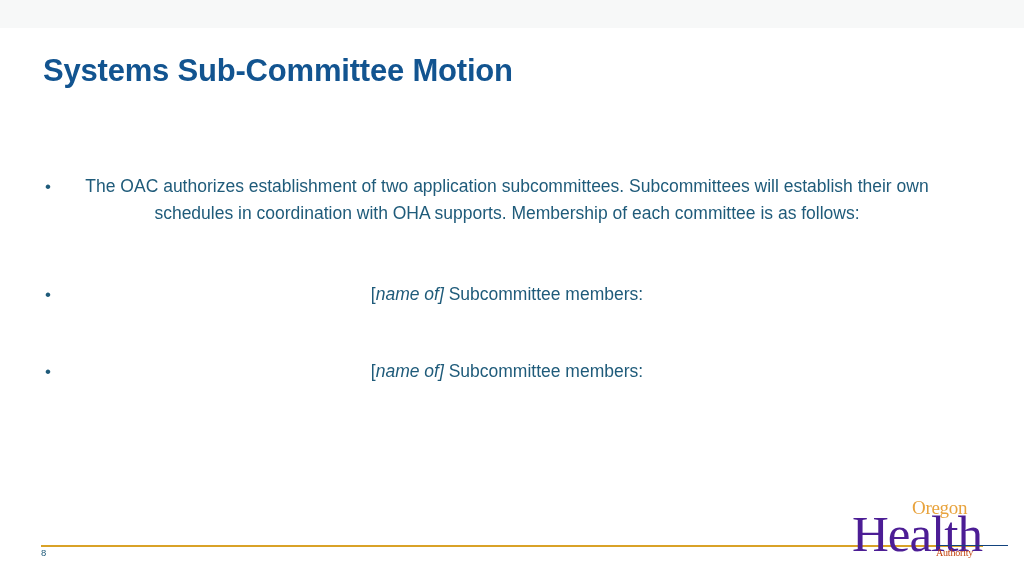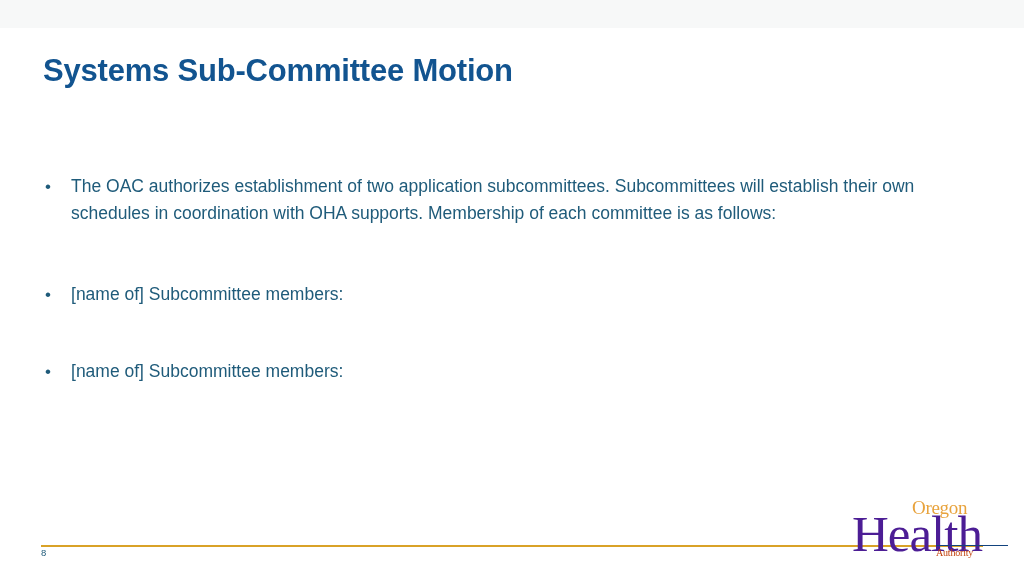--- a/index.html
+++ b/index.html
@@ -57,24 +57,25 @@
     min-width: 28px;
     color: #1f5b7a;
     font-size: 17px;
     line-height: 27px;
     padding-left: 2px;
     box-sizing: border-box;
   }
   .bullet-text {
     flex: 1;
     color: #1f5b7a;
+    text-align: center;
   }
   .gap-1 { height: 54px; }
   .gap-2 { height: 50px; }
-  .ital { }
+  .ital { font-style: italic; }
 
   .footer-text {
     position: absolute;
     left: 41px;
     top: 524px;
     font-size: 11.5px;
     color: #1f5b7a;
     font-weight: bold;
     letter-spacing: 0.1px;
   }

